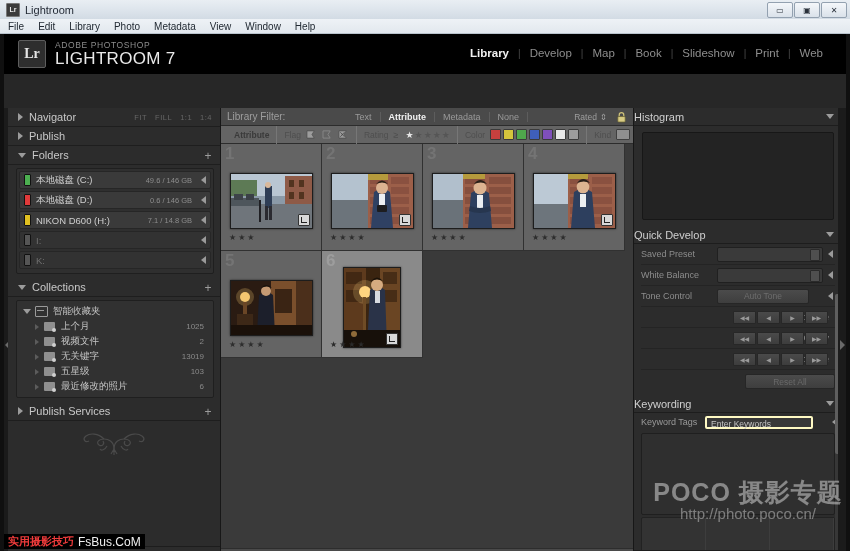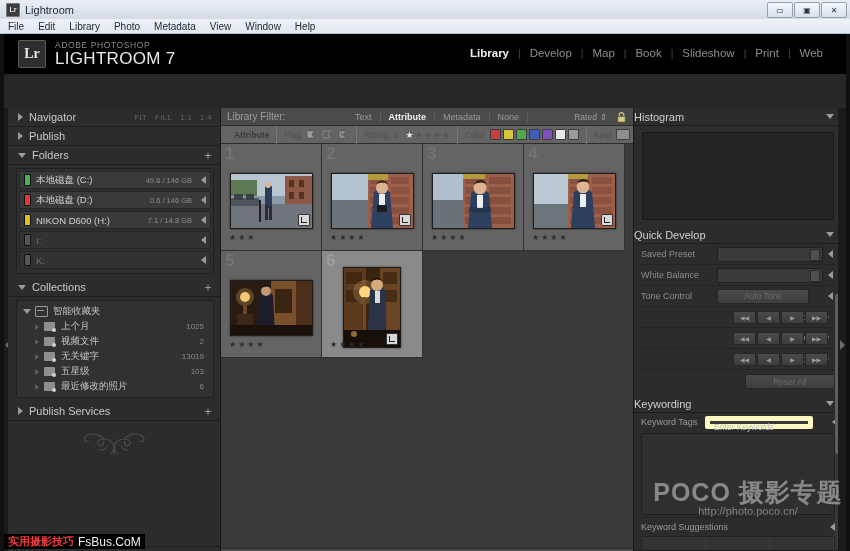--- a/index.html
+++ b/index.html
@@ -344,21 +344,21 @@
   .resetall{
     margin:4px 0 0 auto;width:88px;height:13px;border-radius:2px;
     background:linear-gradient(180deg,#4b4b4b,#3e3e3e);border:1px solid #262626;
     color:#6a6a6a;font-size:8.5px;display:flex;align-items:center;justify-content:center;
   }
   .kw-box{margin:0 7px;}
   .kw-row{height:18px;display:flex;align-items:center;position:relative;}
   .kw-lbl{font-size:9px;color:#9a9a9a;}
   .kw-input{
     position:absolute;left:64px;width:108px;height:13px;
-    background:#383838;border:5px solid #fef9c3;border-radius:2px;
+    background:#383838;border:2px solid #fef9c3;border-radius:2px;
     color:#c3c3c3;font-size:8.5px;line-height:13px;padding-left:4px;
     box-sizing:border-box;
   }
   .kw-area{
     margin:2px 0;height:80px;background:#2f2f2f;border:1px solid #1f1f1f;border-radius:2px;
   }
   .kw-sugg-head{
     height:18px;display:flex;align-items:center;position:relative;
     border-top:1px solid #242424;font-size:9px;color:#9a9a9a;
   }
@@ -384,21 +384,21 @@
   
   .wm-poco{
     position:absolute;left:648px;top:480px;width:200px;
     text-align:center;pointer-events:none;
   }
   .wm-poco .big{
     font-size:25px;font-weight:bold;color:rgba(225,225,225,.5);
     letter-spacing:1px;line-height:1;
   }
   .wm-poco .url{
-    font-size:11px;color:rgba(225,225,225,.45);margin-top:1px;line-height:1;
+    font-size:15px;color:rgba(225,225,225,.45);margin-top:1px;line-height:1;
   }
   .wm-fsbus{
     position:absolute;left:4px;bottom:2px;height:15px;
     background:#000;display:flex;align-items:center;padding:0 4px;
   }
   .wm-fsbus .cn{font-size:11px;color:#ef3b3b;font-weight:bold;}
   .wm-fsbus .en{font-size:12px;color:#f0f0f0;margin-left:4px;}
 </style>
 </head>
 <body>
@@ -945,24 +945,20 @@
         <span class="tri tri-down"></span>
       </div>
 
       <div class="kw-box">
         <div class="kw-row">
           <span class="kw-lbl">Keyword Tags</span>
           <span class="kw-input">Enter Keywords</span>
           <span class="qd-caret" style="right:-2px"></span>
         </div>
         <div class="kw-area"></div>
-        <div class="kw-sugg-head">
-          <span>Keyword Suggestions</span>
-          <span class="qd-caret" style="right:0"></span>
-        </div>
         <div class="kw-sugg-grid">
           <div></div>
             <div></div>
             <div></div>
 
         </div>
       </div>
 
       <div class="rp-scroll">
           <i></i>

